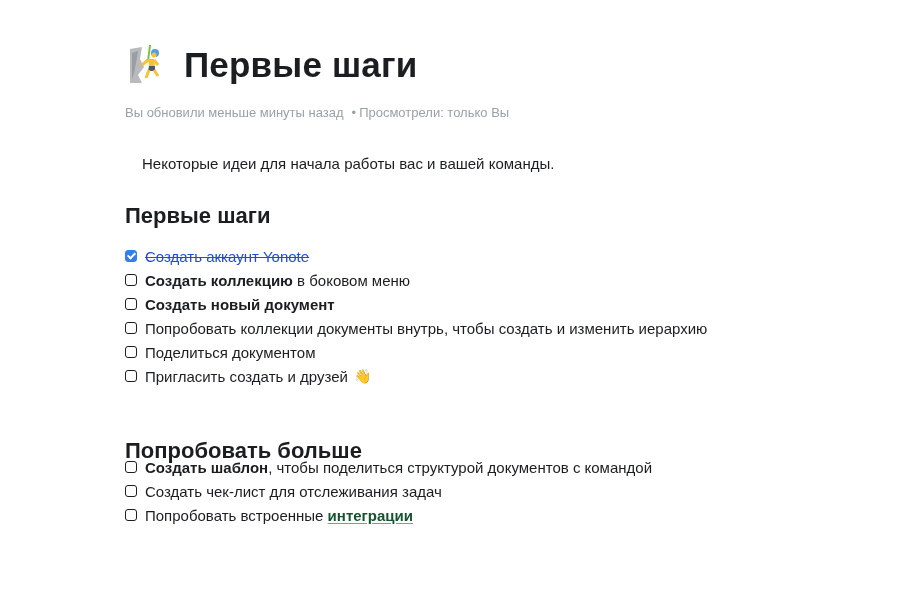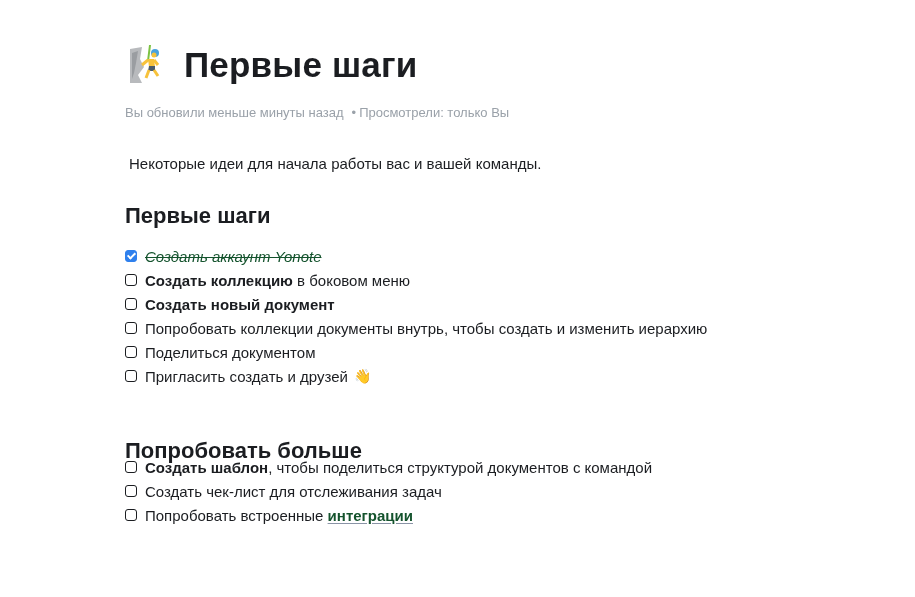--- a/index.html
+++ b/index.html
@@ -7,34 +7,34 @@
     width: 915px; height: 597px; overflow: hidden; position: relative;
     font-family: "Liberation Sans", "DejaVu Sans", sans-serif;
     color: #1b1d21;
   }
   .page { position: absolute; left: 125px; top: 0; width: 760px; }
   .title-row { position: absolute; top: 42px; left: 3px; height: 46px; display: flex; align-items: center; }
   .emoji-icon { width: 36px; height: 40px; margin-right: 20px; position: relative; }
   .title { font-size: 35px; font-weight: 700; letter-spacing: 0.2px; color: #1b1d21; line-height: 46px; white-space: nowrap; }
   .meta { position: absolute; top: 105px; left: 0; font-size: 13px; color: #9aa1a9; white-space: nowrap; }
   .meta .dot { margin: 0 3px 0 8px; }
-  .intro { position: absolute; top: 155px; left: 4px; font-size: 15px; color: #1b1d21; white-space: nowrap; }
+  .intro { position: absolute; top: 155px; left: 17px; font-size: 15px; color: #1b1d21; white-space: nowrap; }
   .h2 { position: absolute; left: 0; font-size: 22px; font-weight: 700; color: #1b1d21; white-space: nowrap; }
   .list { position: absolute; left: 0; margin: 0; padding: 0; list-style: none; }
   .item { height: 24px; display: flex; align-items: center; font-size: 15px; white-space: nowrap; }
   .cb {
     width: 10px; height: 10px; border: 1.8px solid #1b1d21; border-radius: 3px;
     margin-right: 8px; flex: none; position: relative; background: #fff;
   }
   .cb.checked { background: #2f80ed; border-color: #2f80ed; }
   .cb.checked::after {
     content: ""; position: absolute; left: 3px; top: 0px; width: 3px; height: 6px;
     border: solid #fff; border-width: 0 2px 2px 0; transform: rotate(45deg);
   }
-  .done { color: #14532d; text-decoration: line-through; font-style: italic; }
+  .done { color: #1d4ed8; text-decoration: line-through; }
   b { font-weight: 700; }
   a.link { color: #14532d; font-weight: 700; text-decoration: underline; text-decoration-color: #8a94a6; text-underline-offset: 2px; }
   .wave { display: inline-block; margin-left: 6px; font-size: 14px; }
 </style>
 </head>
 <body>
 
 <div class="page">
 
   <div class="title-row">

